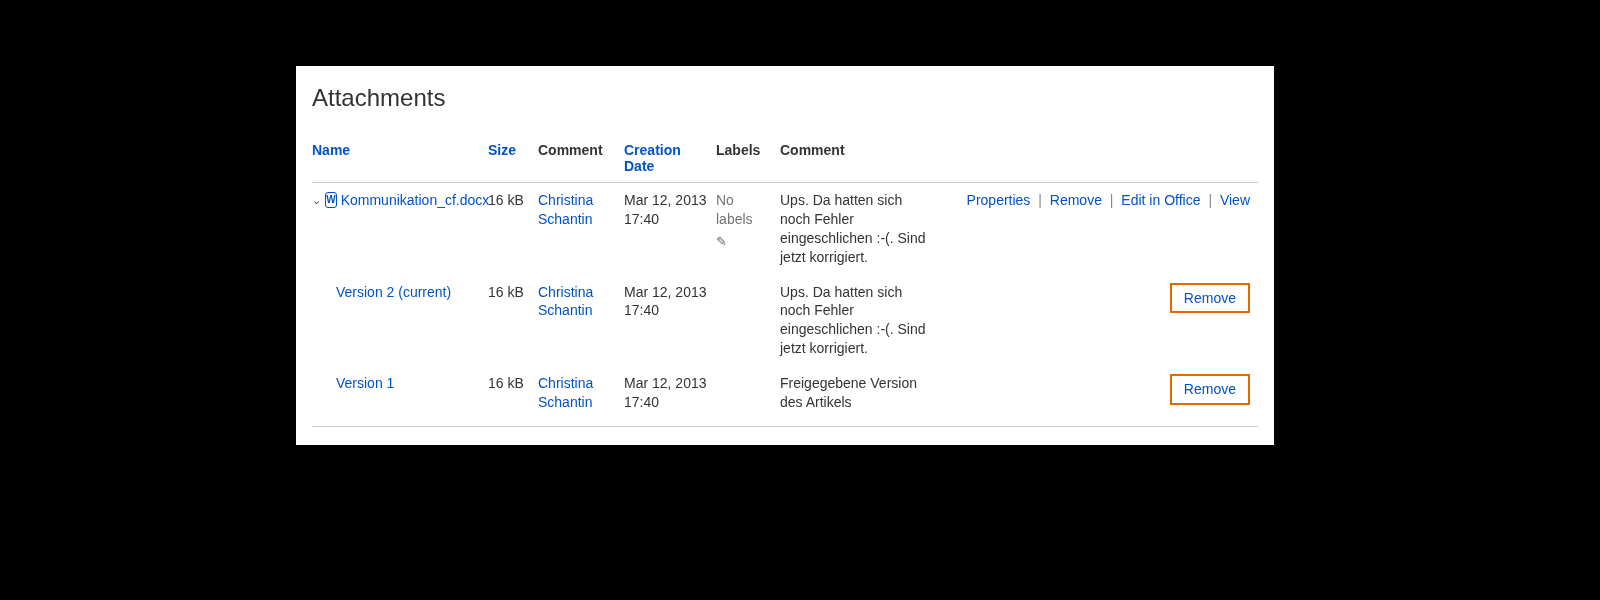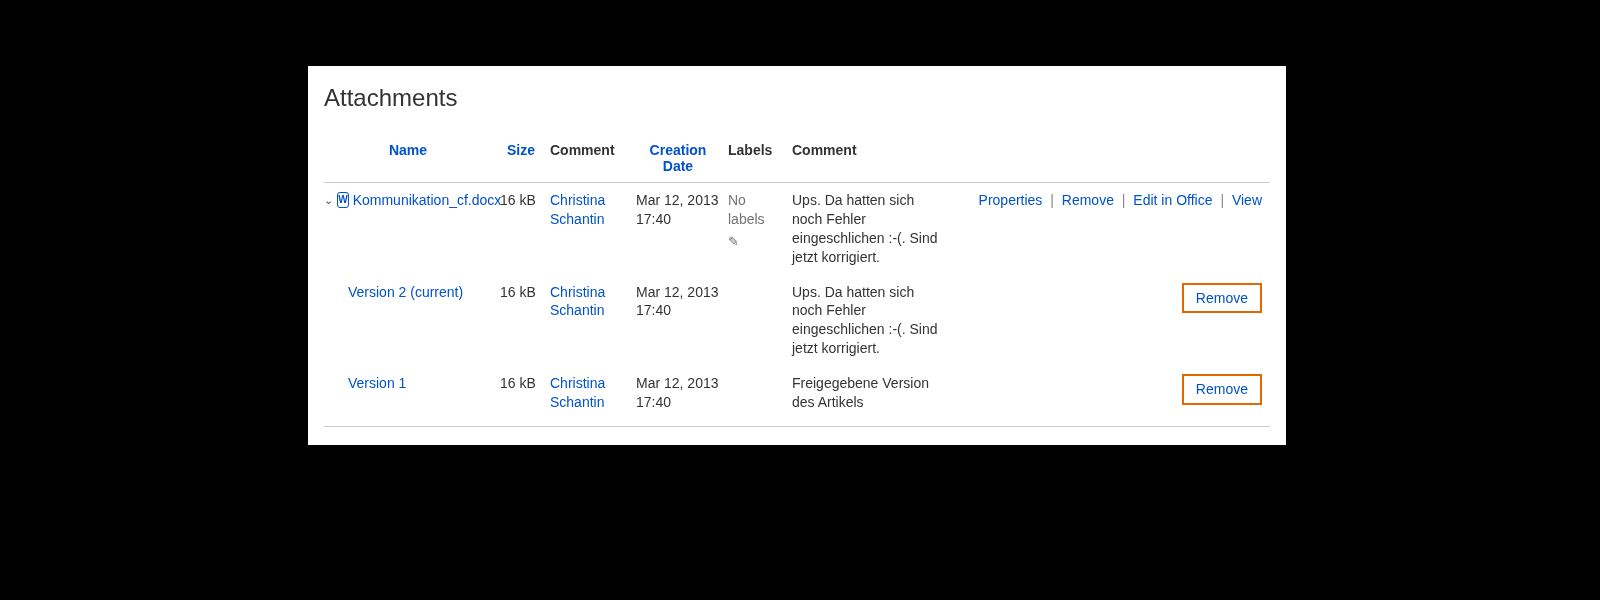--- a/index.html
+++ b/index.html
@@ -8,21 +8,21 @@
     background: #000;
     font-family: Arial, Helvetica, sans-serif;
     font-size: 14px;
     color: #333;
     width: 1600px;
     height: 600px;
     position: relative;
   }
   .panel {
     position: absolute;
-    left: 308px;
+    left: 296px;
     top: 66px;
     width: 978px;
     background: #fff;
     padding: 10px 16px 18px 16px;
   }
   h2.title {
     font-size: 24px;
     font-weight: 400;
     color: #333;
     margin: 8px 0 24px 0;
@@ -34,21 +34,21 @@
   }
   table.att thead th {
     text-align: left;
     font-weight: 700;
     color: #333;
     padding: 6px 8px 8px 0;
     vertical-align: top;
     border-bottom: 1px solid #ccc;
     font-size: 14px;
   }
-  table.att thead th.sortable { color: #0052cc; cursor: pointer; text-align: center; }
+  table.att thead th.sortable { color: #0052cc; cursor: pointer; }
   table.att tbody td {
     padding: 8px 8px 8px 0;
     vertical-align: top;
     font-size: 14px;
     line-height: 1.35;
   }
   table.att tbody tr.toprow td { border-top: 0; }
   table.att tbody tr.lastrow td { border-bottom: 1px solid #ccc; padding-bottom: 14px; }
   .link { color: #0052cc; text-decoration: none; cursor: pointer; text-align: right; }
   .muted { color: #737373; }

